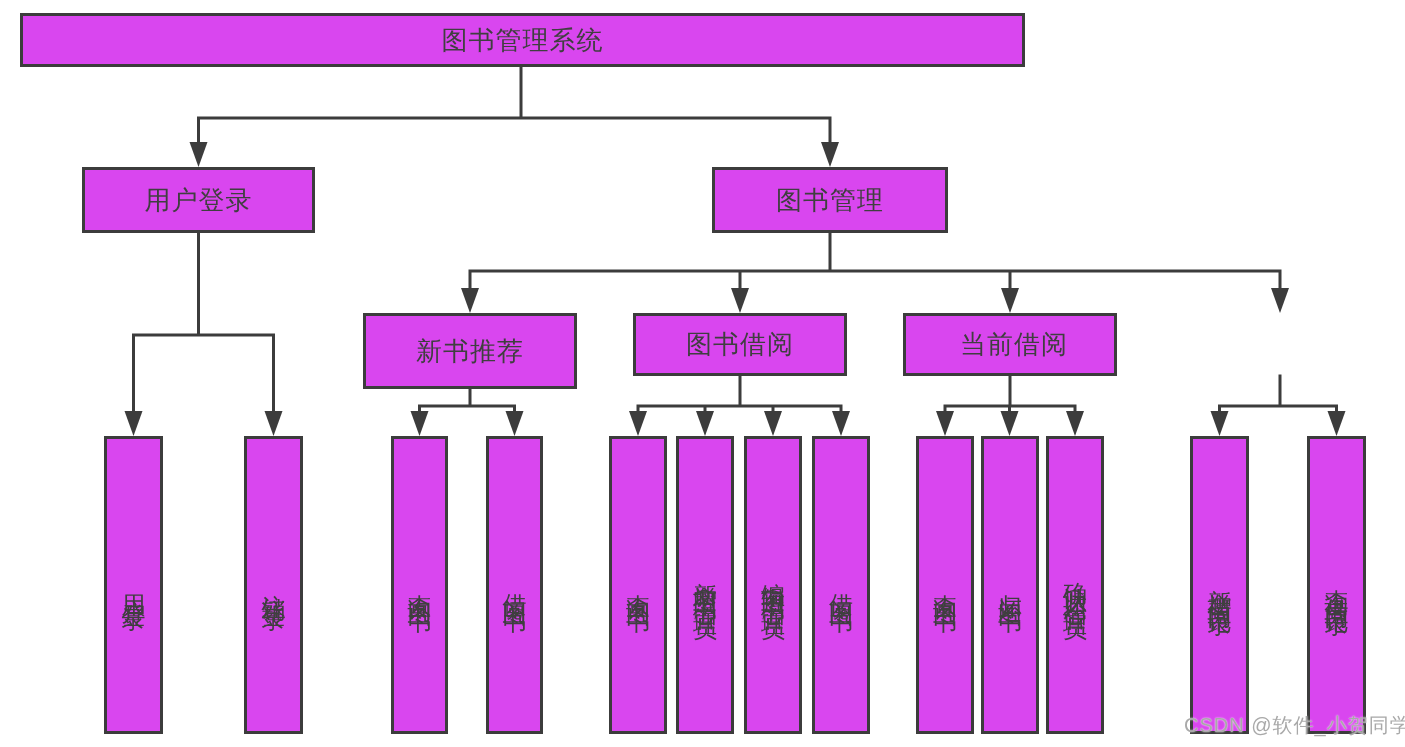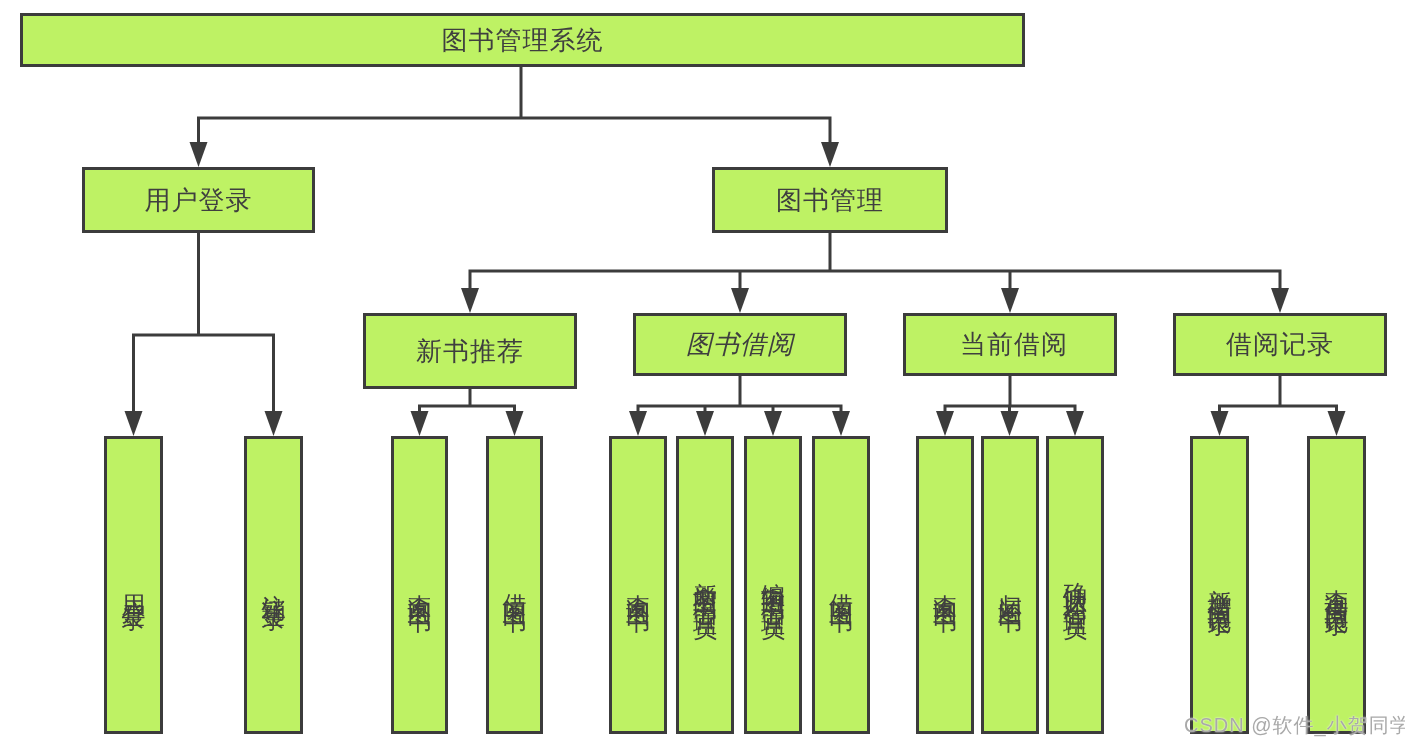--- a/index.html
+++ b/index.html
@@ -21,21 +21,21 @@
     left: 0;
     top: 0;
     width: 1405px;
     height: 747px;
     z-index: 1;
   }
   .node {
     position: absolute;
     box-sizing: border-box;
     border: 3px solid #3c3c3c;
-    background: #bef264;
+    background: #d946ef;
     display: flex;
     align-items: center;
     justify-content: center;
     z-index: 2;
     font-size: 26px;
     letter-spacing: 1px;
     white-space: nowrap;
   }
   .leaf {
     writing-mode: vertical-rl;
@@ -101,23 +101,22 @@
       <polygon points="1327.5,411 1345.5,411 1336.5,436"></polygon>
     </g>
   </svg>
 
   <div class="node" style="left:20px; top:13px; width:1005px; height:54px;">图书管理系统</div>
 
   <div class="node" style="left:82px; top:167px; width:233px; height:66px;">用户登录</div>
   <div class="node" style="left:712px; top:167px; width:236px; height:66px;">图书管理</div>
 
   <div class="node" style="left:363px; top:313px; width:214px; height:76px;">新书推荐</div>
-  <div class="node" style="left:633px; top:313px; width:214px; height:63px;font-style:italic;">图书借阅</div>
+  <div class="node" style="left:633px; top:313px; width:214px; height:63px;">图书借阅</div>
   <div class="node" style="left:903px; top:313px; width:214px; height:63px;padding-left:8px;">当前借阅</div>
-  <div class="node" style="left:1173px; top:313px; width:214px; height:63px;">借阅记录</div>
 
   <div class="node leaf" style="left:104px; top:436px; width:59px; height:298px;">用户登录</div>
   <div class="node leaf" style="left:244px; top:436px; width:59px; height:298px;">注销登录</div>
 
   <div class="node leaf" style="left:391px; top:436px; width:57px; height:298px;">查询图书</div>
   <div class="node leaf" style="left:486px; top:436px; width:57px; height:298px;">借阅图书</div>
 
   <div class="node leaf" style="left:609px; top:436px; width:58px; height:298px;">查询图书</div>
   <div class="node leaf" style="left:676px; top:436px; width:58px; height:298px;">新增图书（管理员）</div>
   <div class="node leaf" style="left:744px; top:436px; width:58px; height:298px;">编辑图书（管理员）</div>

